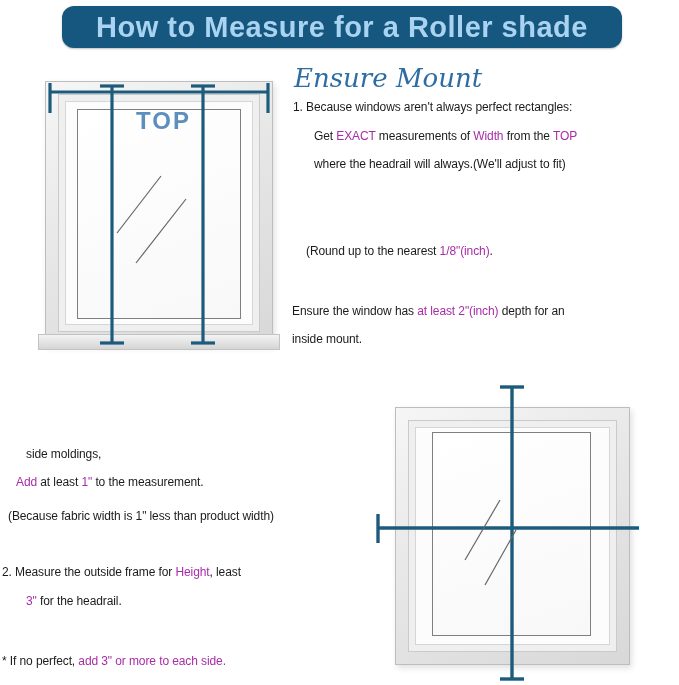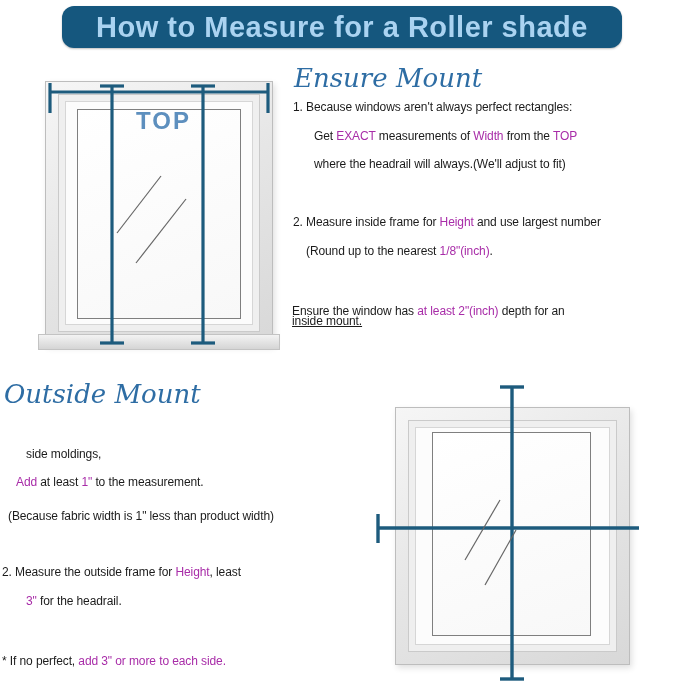--- a/index.html
+++ b/index.html
@@ -100,26 +100,24 @@
     <g stroke="#666666" stroke-width="1.2">
       <line x1="465" y1="560" x2="500" y2="500"></line>
       <line x1="485" y1="585" x2="516" y2="530"></line>
     </g>
   </svg>
 
   <div class="mount-heading" id="inside-heading">Ensure Mount</div>
   <div class="tline" style="left:293px;top:100px;"><span class="seg-k">1. Because windows aren't always perfect rectangles:</span></div>
   <div class="tline" style="left:314px;top:129px;"><span class="seg-k">Get </span><span class="seg-m">EXACT</span><span class="seg-k"> measurements of </span><span class="seg-m">Width</span><span class="seg-k"> from the </span><span class="seg-m">TOP</span></div>
   <div class="tline" style="left:314px;top:157px;"><span class="seg-k">where the headrail will always.(We'll adjust to fit)</span></div>
-  <div class="tline" style="left:293px;top:215px;"><span class="seg-k">2. Measure inside frame for </span><span class="seg-m">Height</span><span class="seg-k"> and use largest number</span></div>
   <div class="tline" style="left:306px;top:244px;"><span class="seg-k">(Round up to the nearest </span><span class="seg-m">1/8"(inch)</span><span class="seg-k">.</span></div>
   <div class="tline" style="left:292px;top:304px;"><span class="seg-k">Ensure the window has </span><span class="seg-m">at least 2"(inch)</span><span class="seg-k"> depth for an</span></div>
-  <div class="tline" style="left:292px;top:314px;text-decoration:underline;"><span class="seg-k">inside mount.</span></div>
+  <div class="tline" style="left:292px;top:332px;"><span class="seg-k">inside mount.</span></div>
 
-  <div class="mount-heading" id="outside-heading">Outside Mount</div>
   <div class="tline" style="left:26px;top:447px;"><span class="seg-k">side moldings,</span></div>
   <div class="tline" style="left:16px;top:475px;"><span class="seg-m">Add</span><span class="seg-k"> at least </span><span class="seg-m">1"</span><span class="seg-k"> to the measurement.</span></div>
   <div class="tline" style="left:8px;top:509px;"><span class="seg-k">(Because fabric width is 1" less than product width)</span></div>
   <div class="tline" style="left:2px;top:565px;"><span class="seg-k">2. Measure the outside frame for </span><span class="seg-m">Height</span><span class="seg-k">, least</span></div>
   <div class="tline" style="left:26px;top:594px;"><span class="seg-m">3"</span><span class="seg-k">  for the headrail.</span></div>
   <div class="tline" style="left:2px;top:654px;"><span class="seg-k">* If no perfect, </span><span class="seg-m">add 3" or more to each side.</span></div>
 
 </div>
 
 </body></html>

